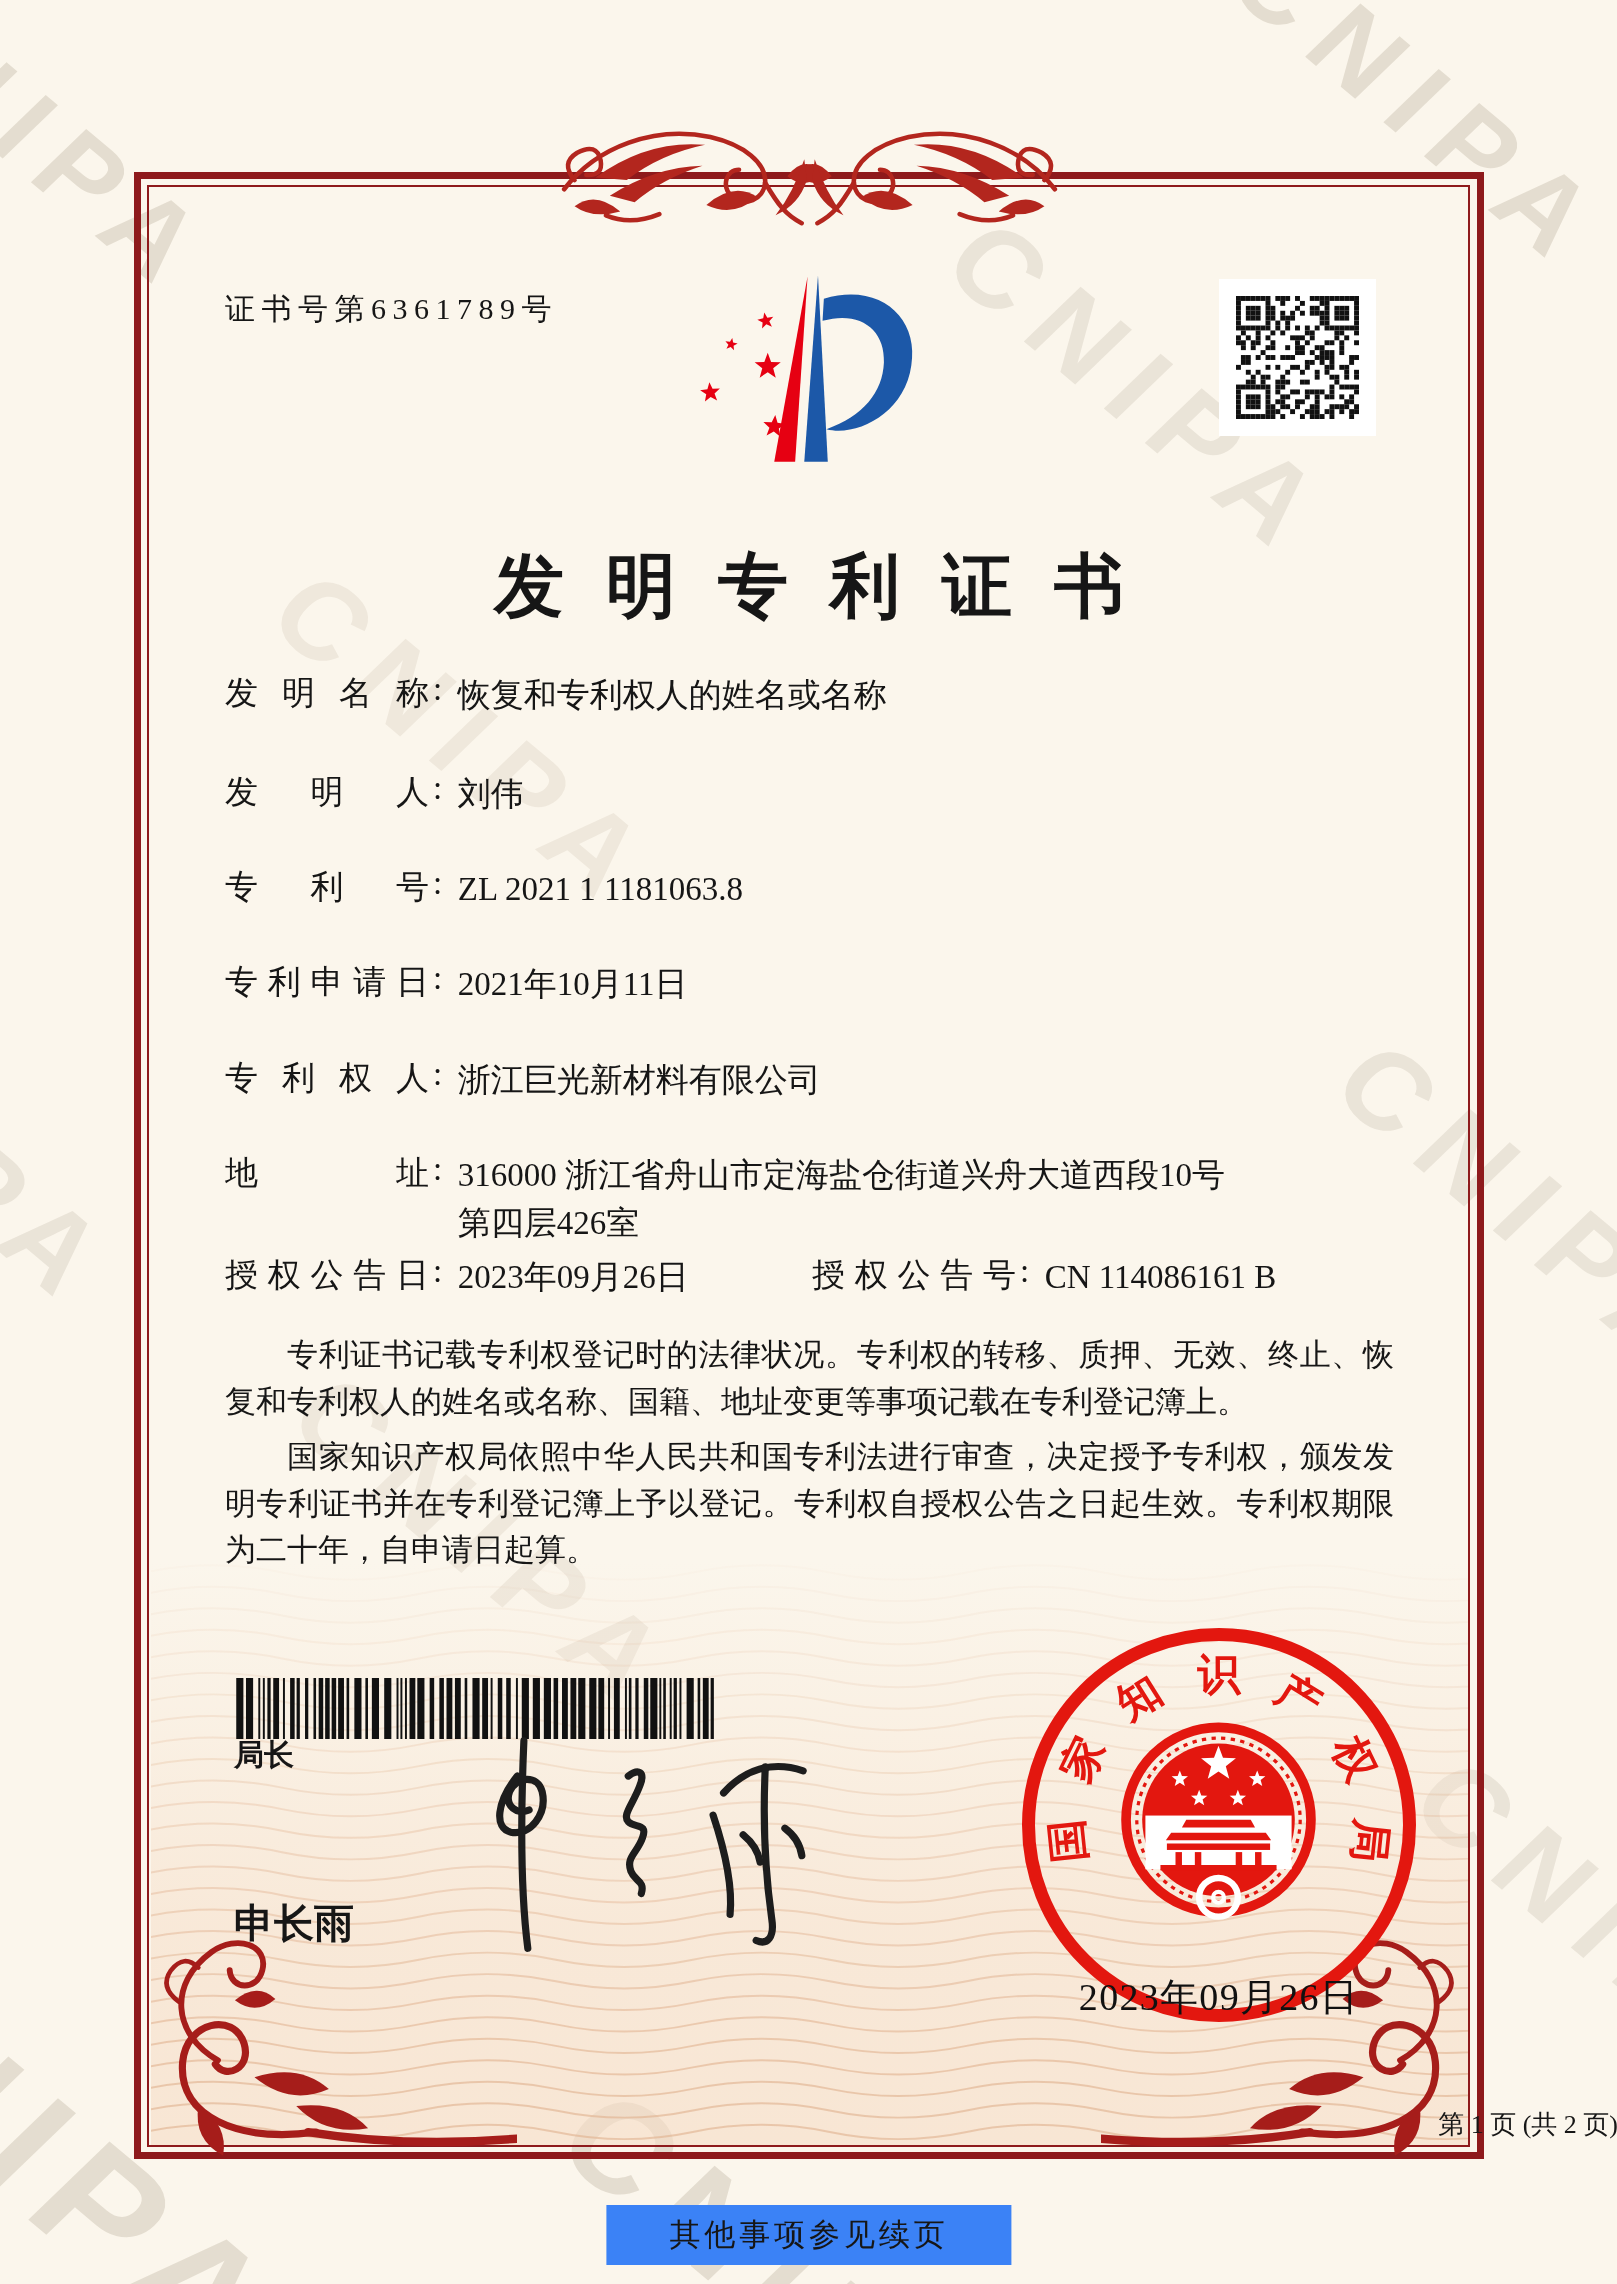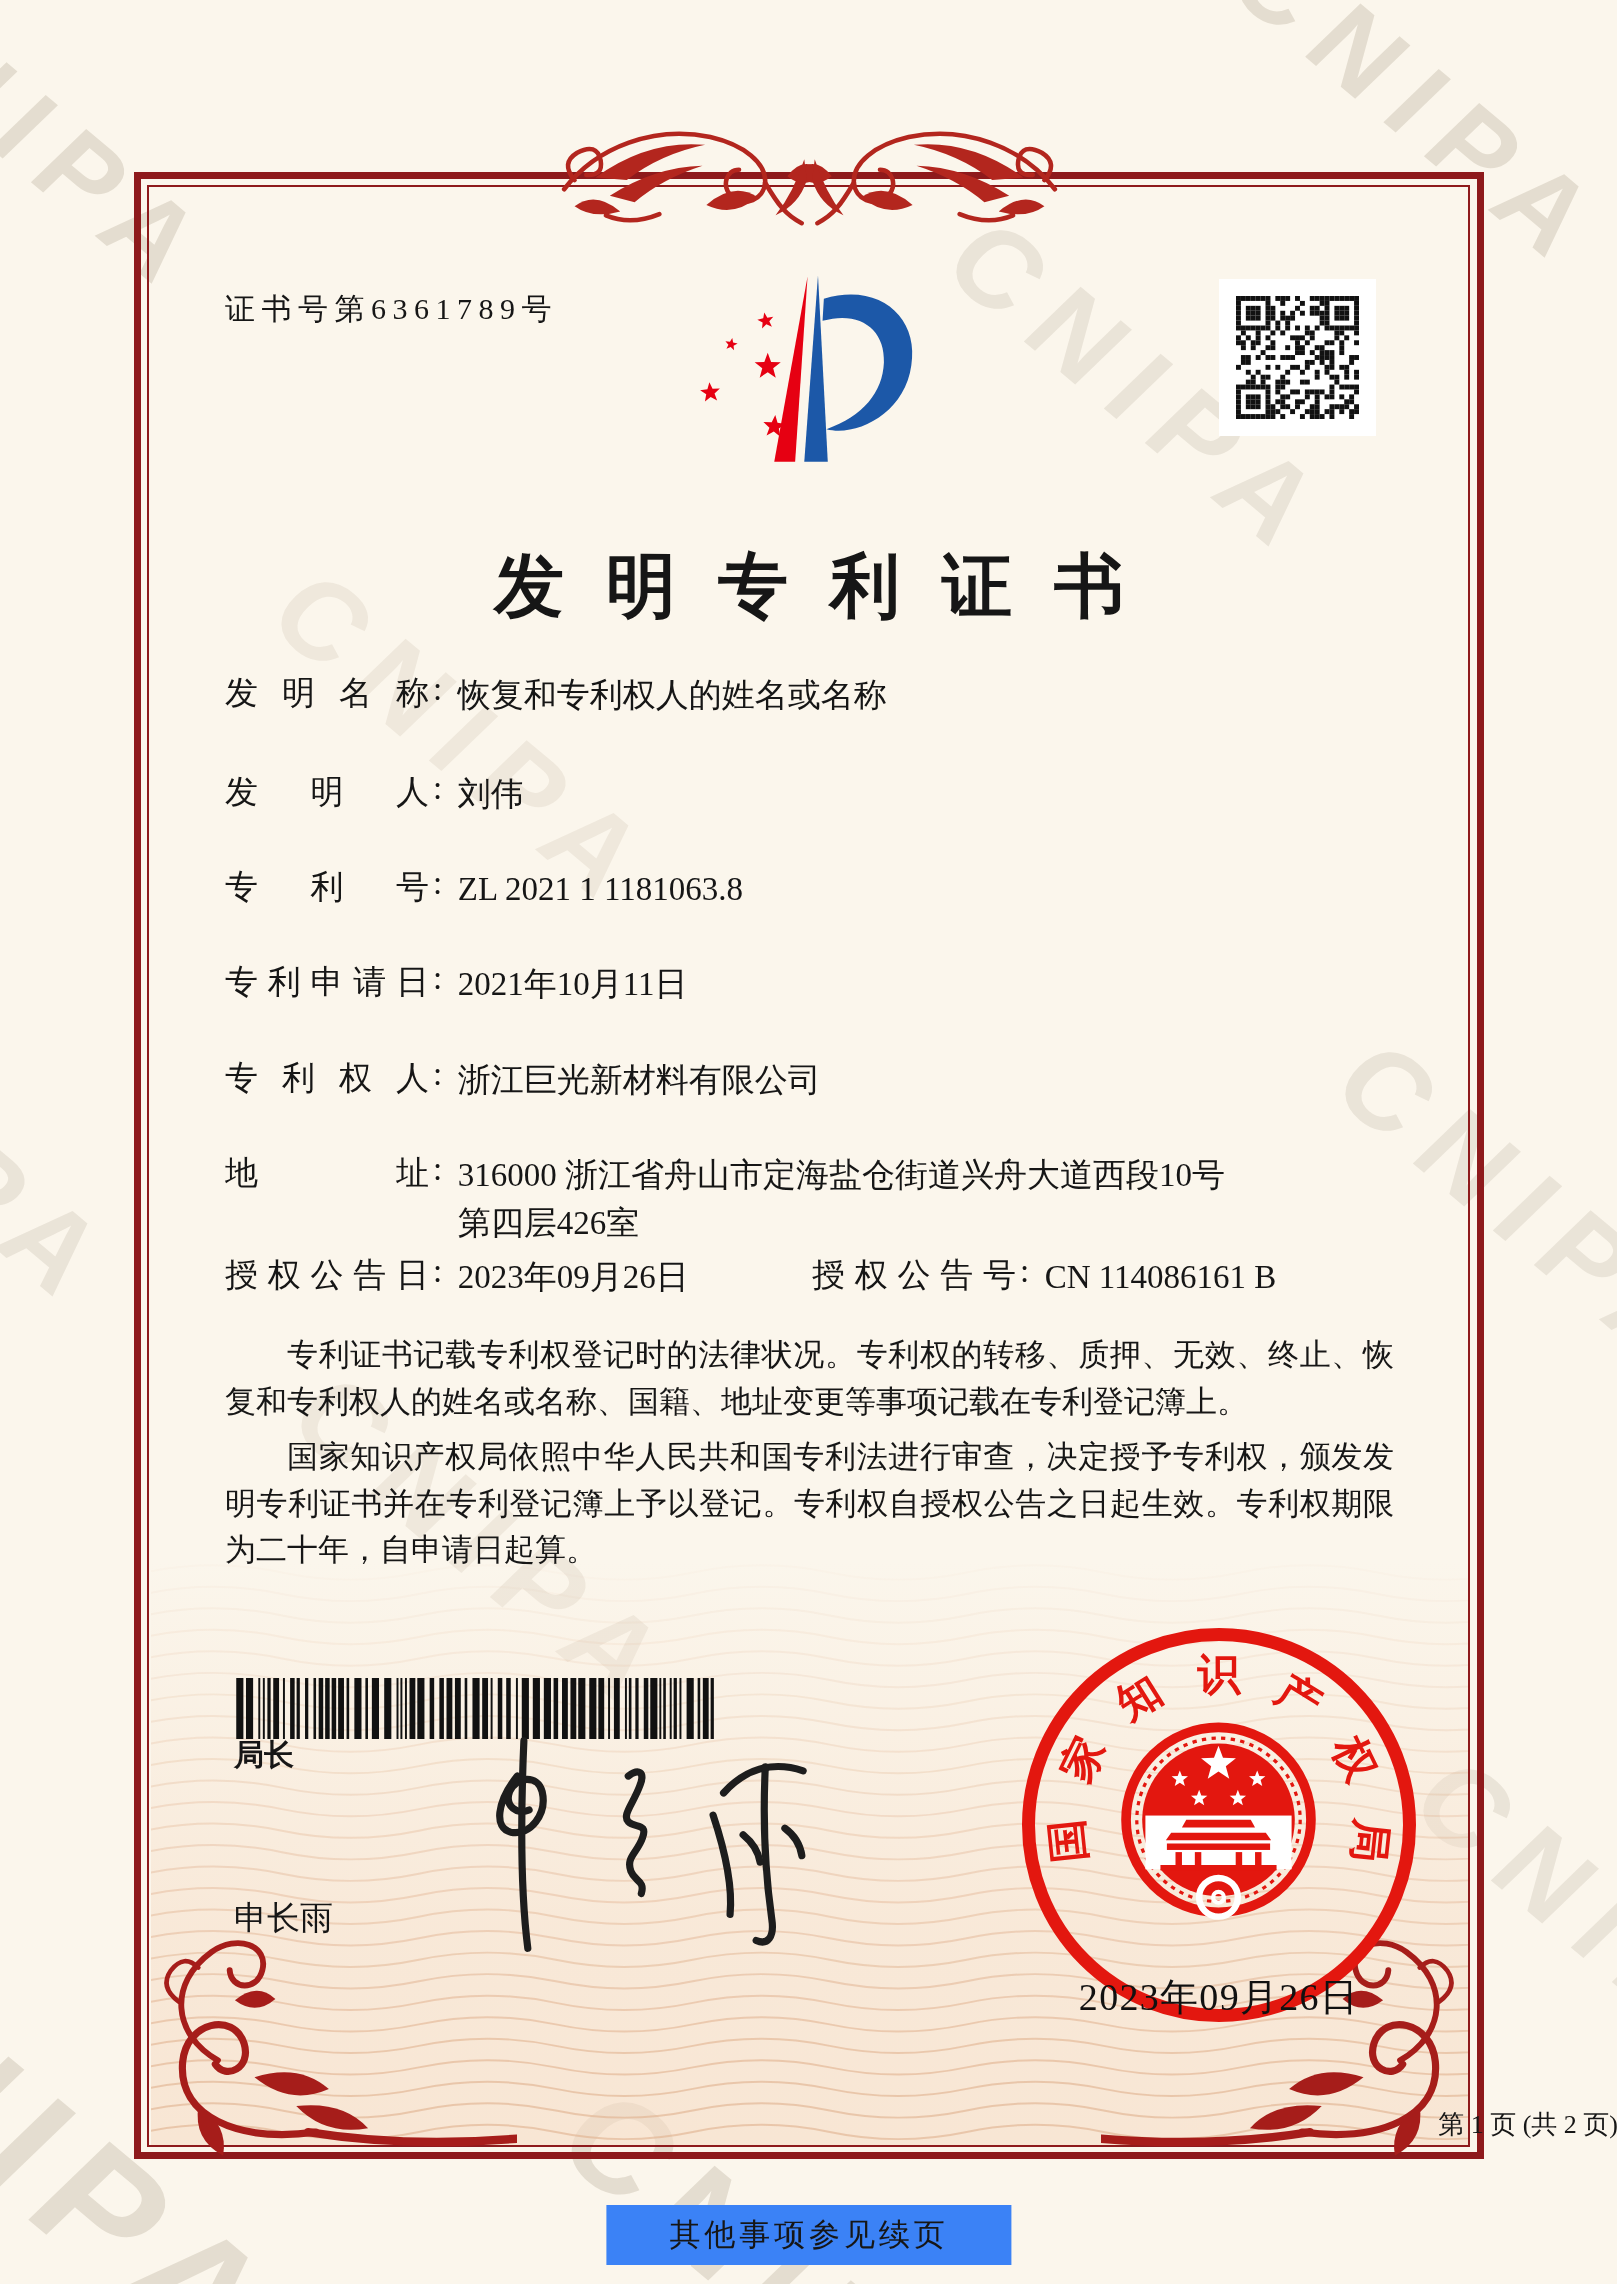--- a/index.html
+++ b/index.html
@@ -53,21 +53,21 @@
   
   .paras{position:absolute;left:225px;top:1332px;width:1169px;}
   .paras p{margin:0 0 9px;font-size:31px;line-height:1.5;text-indent:2em;text-align:justify;}
 
   
   .barcode{position:absolute;left:235px;top:1678px;width:484px;height:61px;}
 
   
   .sig-title{position:absolute;left:234px;top:1735px;font-size:30px;font-weight:700;
              font-family:Liberation Serif, serif;}
-  .sig-name{position:absolute;left:234px;top:1896px;font-size:33px;font-weight:400;
+  .sig-name{position:absolute;left:234px;top:1896px;font-size:40px;font-weight:700;
             font-family:"Liberation Sans","DejaVu Sans",sans-serif;}
   .sig-hand{position:absolute;left:418px;top:1716px;width:431px;height:261px;}
 
   
   .seal{position:absolute;left:1022px;top:1628px;width:394px;height:394px;}
   .seal-ring{position:absolute;left:0;top:0;width:394px;height:394px;border-radius:50%;
              border:13.7px solid #e3170f;box-sizing:border-box;}
   .seal-char{position:absolute;font-size:43px;font-weight:700;color:#e3170f;
              transform-origin:center;line-height:1;}
   .seal-emblem{position:absolute;left:89px;top:80px;width:215px;height:228px;}

